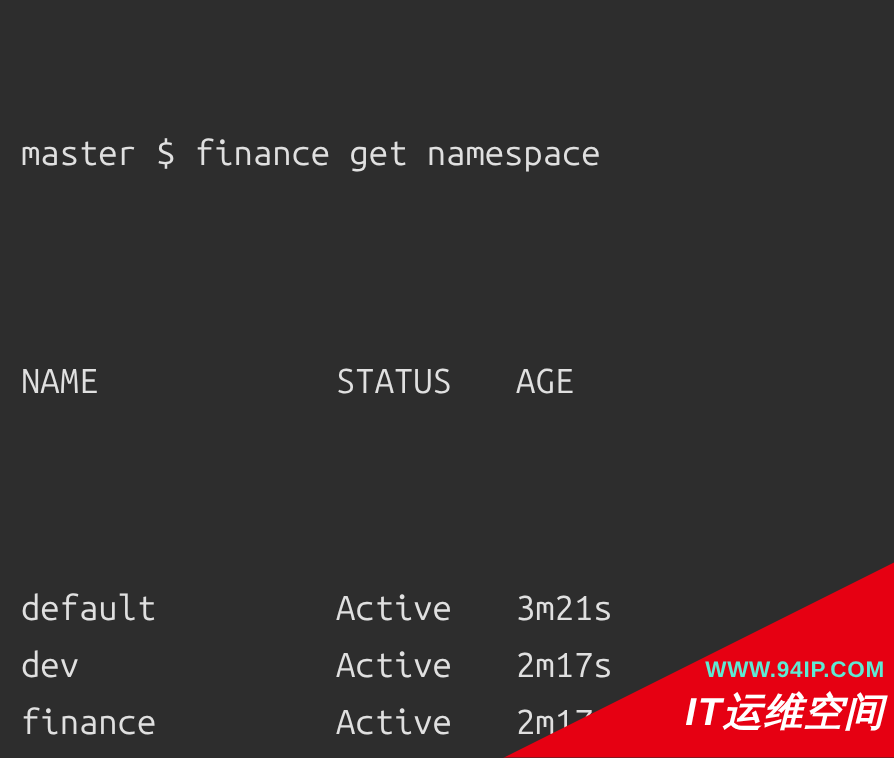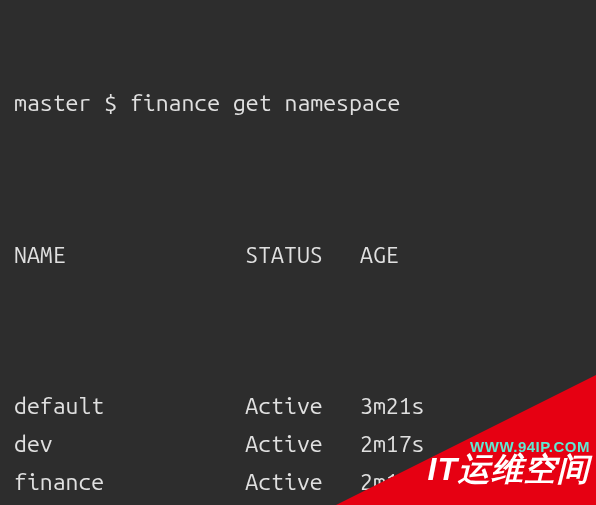--- a/index.html
+++ b/index.html
@@ -29,25 +29,23 @@
     .header-row, .data-row {
       display: flex;
     }
     .col-name {
       width: 210px;
       display: inline-block;
     }
     .col-status {
       width: 120px;
       display: inline-block;
-      text-align: center;
     }
     .col-age {
       display: inline-block;
-      margin-left: 16px;
     }
     .banner {
       position: absolute;
       right: -10px;
       bottom: -5px;
       width: 280px;
       height: 140px;
     }
     .banner .triangle {
       position: absolute;
@@ -67,21 +65,21 @@
       font-size: 15px;
       font-weight: bold;
       letter-spacing: 0.5px;
     }
     .banner .label {
       position: absolute;
       right: 16px;
       bottom: 14px;
       color: #ffffff;
       font-family: "Microsoft YaHei", Arial, sans-serif;
-      font-size: 32px;
+      font-size: 26px;
       font-weight: bold;
       font-style: italic;
       letter-spacing: 1px;
     }
   </style>
 </head>
 <body>
 
 <div class="terminal">
   <div class="prompt-line">

